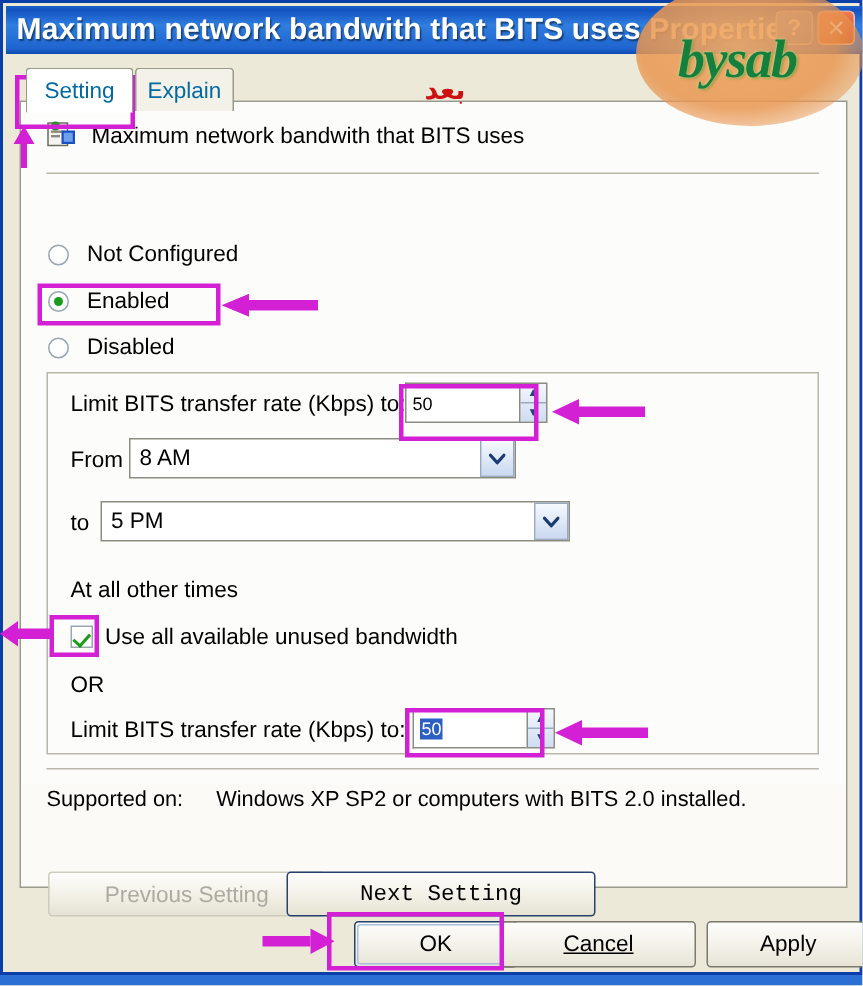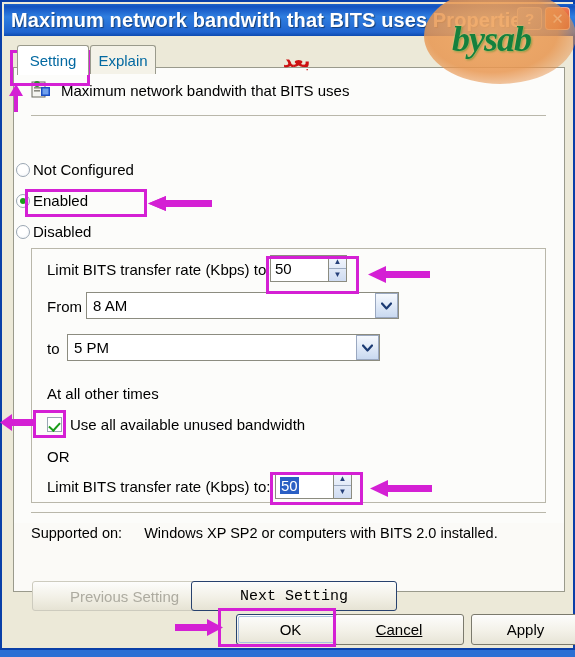--- a/index.html
+++ b/index.html
@@ -64,44 +64,44 @@
     background:#fcfcfa;
   }
   .hdr-row{position:absolute;left:17px;top:12px;display:flex;align-items:center;gap:9px;}
   .hdr-icon{width:21px;height:20px;position:relative;}
   .hdr-text{font-size:15px;color:#000;white-space:nowrap;}
   .sep{position:absolute;left:17px;width:515px;height:1px;background:#b9b7aa;}
   .sep.top{top:47px;}
   .sep.bot{top:444px;}
 
   
-  .radio-row{position:absolute;left:2px;display:flex;align-items:center;gap:3px;font-size:15px;}
+  .radio-row{position:absolute;left:18px;display:flex;align-items:center;gap:12px;font-size:15px;}
   .radio{
     width:14px;height:14px;border-radius:50%;
     background:radial-gradient(circle at 40% 35%,#ffffff 45%,#eef2f7 100%);
     border:1px solid #9aa6b3;box-sizing:border-box;position:relative;flex:none;
   }
   .radio.on::after{
     content:"";position:absolute;left:3px;top:3px;width:6px;height:6px;border-radius:50%;
     background:#1a9c1a;
   }
 
   
   .groupbox{
     position:absolute;left:17px;top:180px;width:515px;height:255px;
     border:1px solid #b9b7aa;box-sizing:border-box;background:transparent;
   }
   .gb-label{position:absolute;font-size:15px;color:#000;white-space:nowrap;}
 
   
   .spin{position:absolute;display:flex;height:27px;}
   .spin .edit{
-    width:58px;height:27px;background:#fff;
+    width:76px;height:27px;background:#fff;
     border:1px solid #8c8c80;border-right:none;box-sizing:border-box;
-    display:flex;align-items:center;padding-left:4px;font-size:15px;color:#000;
+    display:flex;align-items:center;padding-left:4px;font-size:12px;color:#000;
   }
   .spin .edit span.selected{background:#2b5fc4;color:#fff;padding:0 1px;}
   .spin .btns{
     width:19px;height:27px;border:1px solid #8c8c80;box-sizing:border-box;
     display:flex;flex-direction:column;
     background:linear-gradient(to bottom,#f4f7fd,#cfdcf2);
   }
   .spin .btns div{
     flex:1;display:flex;align-items:center;justify-content:center;
     font-size:8px;color:#26407a;line-height:1;
@@ -250,21 +250,21 @@
         <div class="edit">
           <span>50</span>
         </div>
         <div class="btns">
           <div>▲</div>
           <div>▼</div>
         </div>
       </div>
 
       <div class="gb-label" style="left:33px;top:230px;">From</div>
-      <div class="combo" style="left:72px;top:224px;width:313px;">
+      <div class="combo" style="left:72px;top:224px;width:258px;">
         <span class="val">8 AM</span>
         <span class="arrow">
           <svg width="11" height="8" viewBox="0 0 11 8">
               <path d="M1 1.5 L5.5 6.5 L10 1.5" fill="none" stroke="#1b3a73" stroke-width="2.2" stroke-linecap="round" stroke-linejoin="round"></path>
             </svg>
         </span>
       </div>
 
       <div class="gb-label" style="left:33px;top:272px;">to</div>
       <div class="combo" style="left:53px;top:266px;width:313px;">

